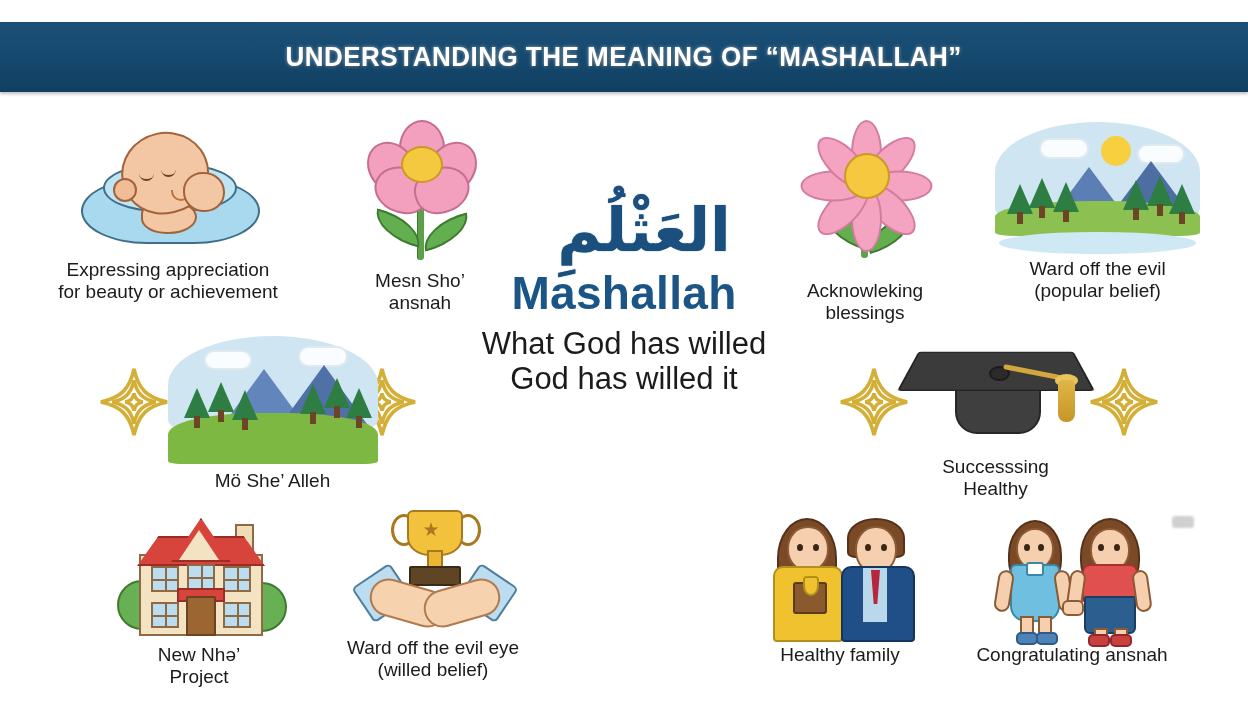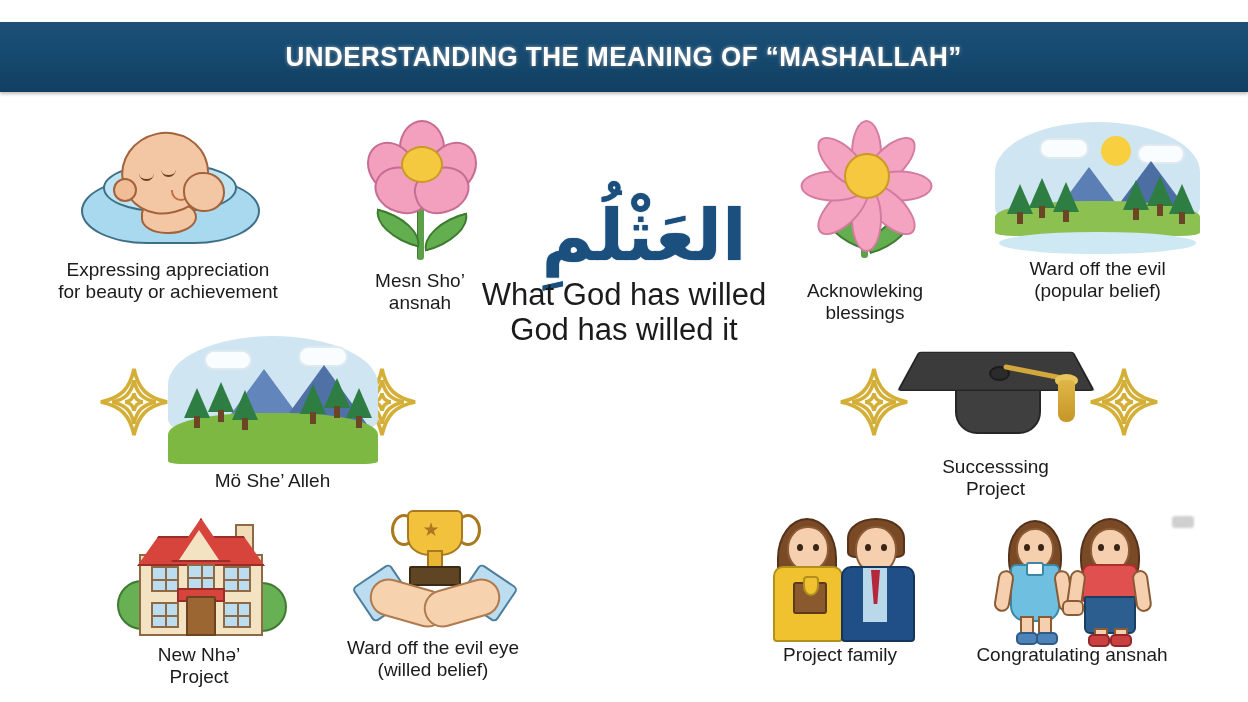--- a/index.html
+++ b/index.html
@@ -42,21 +42,21 @@
   }
   .art{position:relative;margin:0 auto;}
 
   
   .center-block{
     position:absolute;left:424px;top:200px;width:400px;text-align:center;
   }
   .arabic{
     font-family:"DejaVu Sans", sans-serif;
     color:#1b4f7e;
-    font-size:71px;
+    font-size:60px;
     line-height:1.0;
     direction:rtl;
     font-weight:600;
     letter-spacing:-2px;
     text-shadow:0 0 1px #1b4f7e;
     padding-left:40px;
   }
   .translit{
     font-family:"Liberation Sans", sans-serif;
     font-weight:bold;
@@ -285,20 +285,21 @@
 <body>
 
 <div class="canvas">
 
   <div class="header-band">
     <div class="header-title">UNDERSTANDING THE MEANING OF “MASHALLAH”</div>
   </div>
 
   <div class="center-block">
     <div class="arabic">العَثْلُمِ</div>
+    <div class="translit">Mashallah</div>
     <div class="meaning">What God has willed
 God has willed it</div>
   </div>
 
   <svg class="star-orn" style="left:98px;top:366px;" viewBox="0 0 100 100">
     <g fill="none" stroke="#d4af37" stroke-width="5">
       <path d="M50 4 C56 32 68 44 96 50 C68 56 56 68 50 96 C44 68 32 56 4 50 C32 44 44 32 50 4 Z"></path>
       <path d="M50 20 C54 38 62 46 80 50 C62 54 54 62 50 80 C46 62 38 54 20 50 C38 46 46 38 50 20 Z"></path>
       <path d="M50 38 C52 46 54 48 62 50 C54 52 52 54 50 62 C48 54 46 52 38 50 C46 48 48 46 50 38 Z"></path>
     </g>
@@ -454,21 +455,21 @@
   <div class="item" style="left:898px;top:330px;width:195px;">
     <div class="art cap-wrap">
       <div class="cap-base"></div>
       <div class="cap-board"></div>
       <div class="cap-btn"></div>
       <div class="cap-cord"></div>
       <div class="cap-knot"></div>
       <div class="cap-tassel"></div>
     </div>
     <div class="caption" style="margin-top:6px;">Successsing
-Project</div>
+Healthy</div>
   </div>
 
   <div class="item" style="left:104px;top:508px;width:190px;">
     <div class="art house-wrap">
       <div class="h-bush" style="left:8px;top:72px;"></div>
       <div class="h-bush" style="left:128px;top:74px;"></div>
       <div class="h-body"></div>
       <div class="h-chimney"></div>
       <div class="h-roof"></div>
       <div class="h-gable"></div>
@@ -514,21 +515,21 @@
       <div style="position:absolute;left:48px;top:72px;width:12px;height:16px;background:#f0c230;border:2px solid #b38f1c;border-radius:4px 4px 50% 50%;"></div>
 
       <div class="p-hair" style="left:92px;top:14px;width:54px;height:36px;border-radius:50% 50% 14% 14%;"></div>
       <div class="p-head" style="left:100px;top:22px;width:38px;height:44px;"></div>
       <div class="p-eye" style="left:110px;top:40px;"></div>
       <div class="p-eye" style="left:126px;top:40px;"></div>
       <div class="p-body" style="left:86px;top:62px;width:70px;height:72px;background:#1f4f86;border-color:#14365d;"></div>
       <div style="position:absolute;left:108px;top:64px;width:24px;height:54px;background:#b9d8ea;"></div>
       <div style="position:absolute;left:116px;top:66px;width:9px;height:34px;background:#b5273c;clip-path:polygon(0 0,100% 0,70% 100%,30% 100%);"></div>
     </div>
-    <div class="caption" style="margin-top:4px;">Project family</div>
+    <div class="caption" style="margin-top:4px;">Healthy family</div>
   </div>
 
   <div class="item" style="left:950px;top:504px;width:244px;">
     <div class="art ppl-wrap" style="width:180px;height:136px;">
 
       <div class="p-hair" style="left:26px;top:16px;width:50px;height:66px;border-radius:50% 50% 42% 42%;"></div>
       <div class="p-head" style="left:34px;top:24px;width:34px;height:38px;"></div>
       <div class="p-eye" style="left:42px;top:40px;"></div>
       <div class="p-eye" style="left:56px;top:40px;"></div>
       <div class="p-body" style="left:28px;top:60px;width:46px;height:54px;background:#6fc0e0;border-color:#3b87a6;border-radius:6px 6px 16px 16px;"></div>

